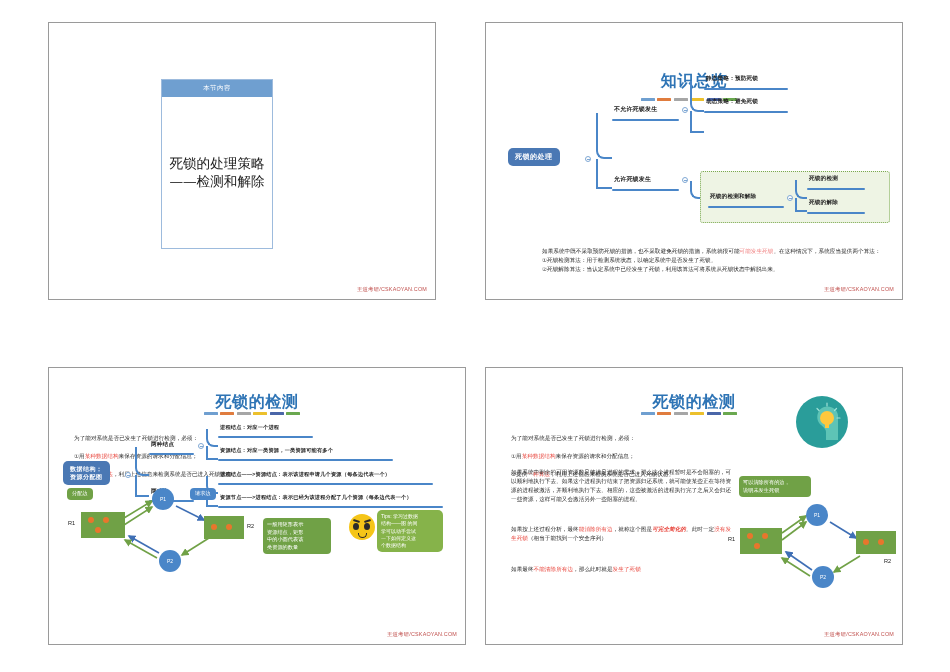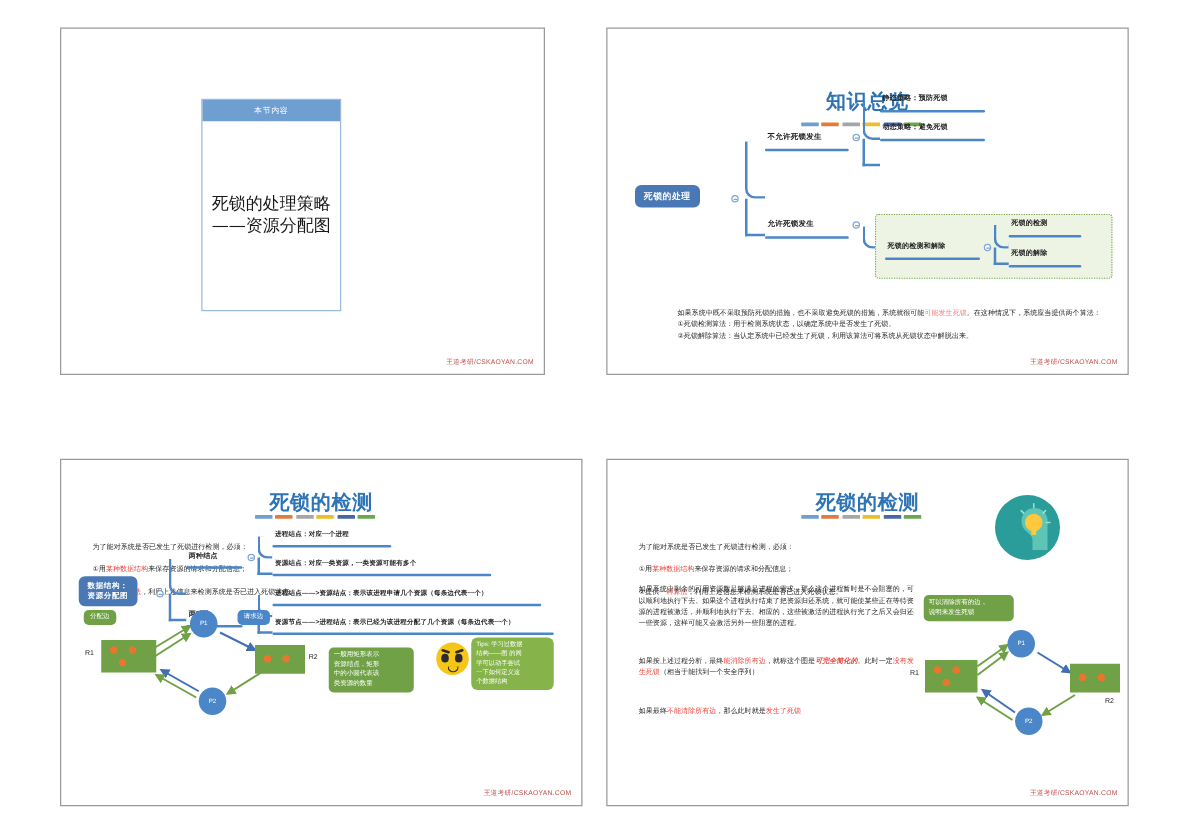--- a/index.html
+++ b/index.html
@@ -117,21 +117,21 @@
 </head>
 <body>
 
 <div class="page">
 
   <div class="slide" id="slide1">
     <div class="cover-card">
       <div class="cover-head">本节内容</div>
       <div class="cover-body">
         <div class="cover-title">死锁的处理策略
-——资源分配图</div>
+——检测和解除</div>
       </div>
     </div>
     <div class="footer">王道考研/CSKAOYAN.COM</div>
   </div>
 
   <div class="slide" id="slide2">
     <div class="s-title" style="top:48px;">知识总览</div>
     <div class="bars" style="left:155px; top:75px;">
       <i class="b1"></i>
         <i class="b2"></i>

